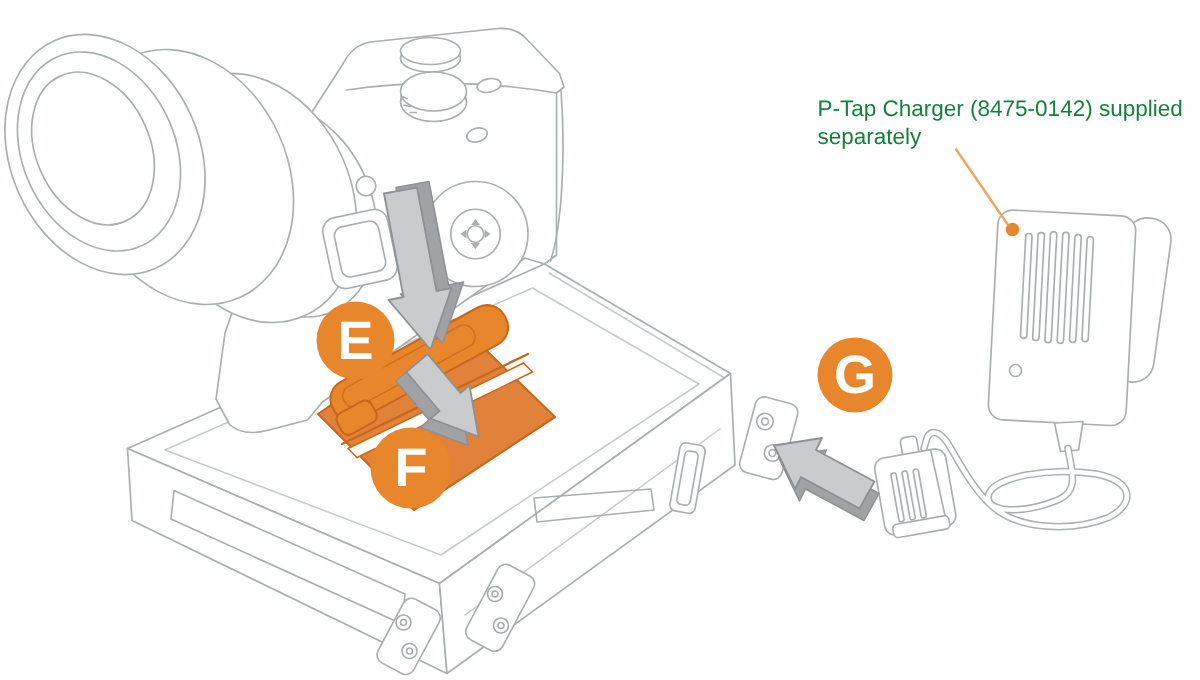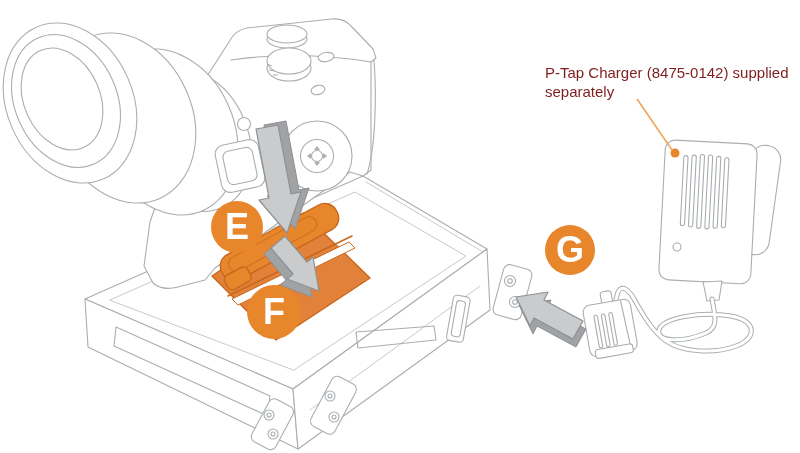--- a/index.html
+++ b/index.html
@@ -19,21 +19,21 @@
   .arrow-side { fill:#A0A2A4; stroke:#8E9093; stroke-width:1;   stroke-linejoin:round; }
   .tick { stroke:#A9AEB1; stroke-width:1; }
   .padmark { fill:#A9AEB1; }
   .badge {
     position:absolute; border-radius:50%; background:#E8862C; color:#FFFFFF;
     display:flex; align-items:center; justify-content:center;
     font-weight:bold; font-size:36px; line-height:1; user-select:none;
   }
   .annotation {
     position:absolute; left:545px; top:63px; width:252px;
-    font-size:15px; line-height:19px; color:#7f1d1d;
+    font-size:15px; line-height:19px; color:#15803d;
   }
 </style>
 </head>
 <body>
 
 <div class="stage">
 
   <svg width="800" height="453" viewBox="0 0 800 453">
 
     <g>

